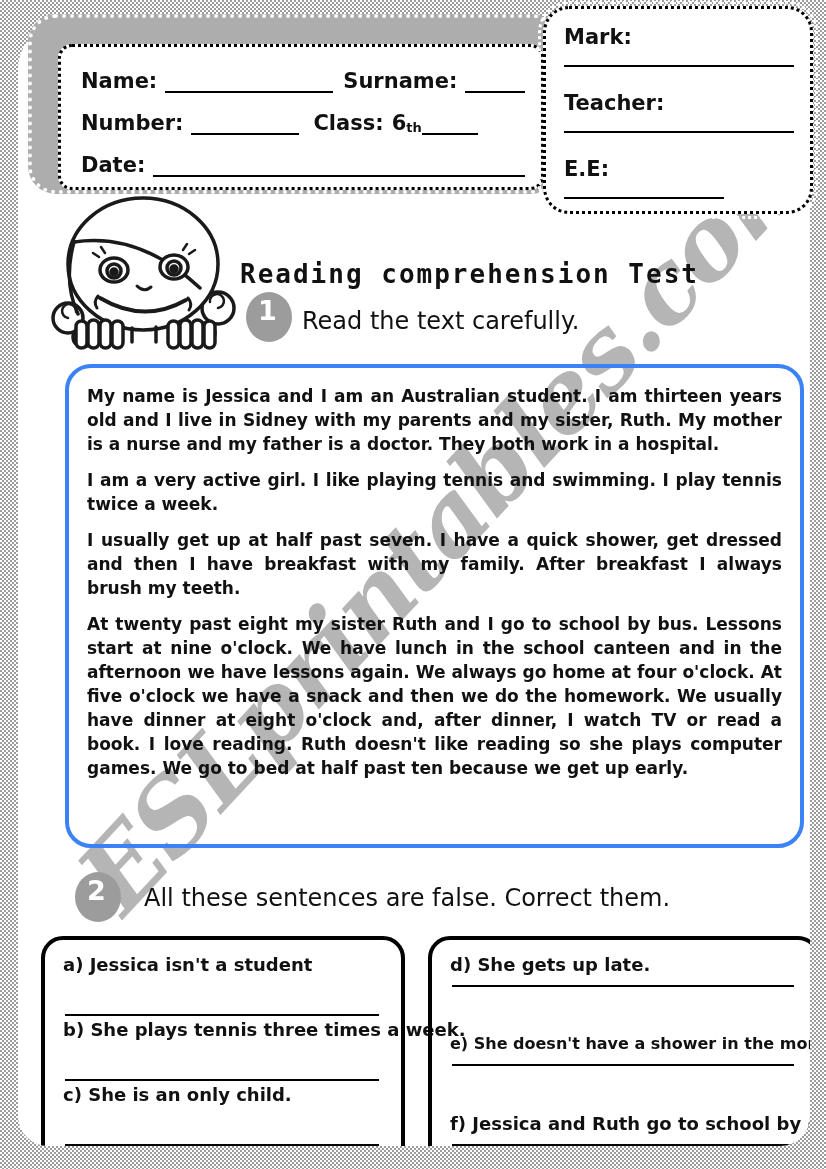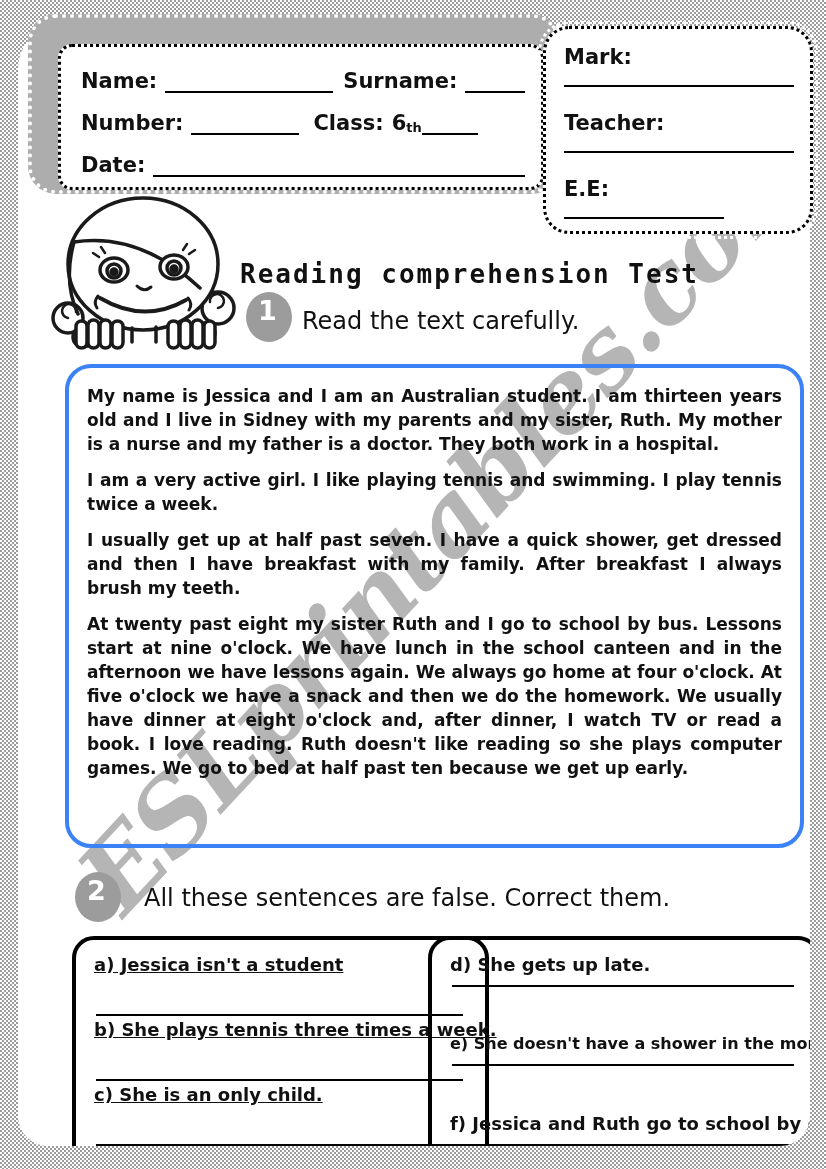--- a/index.html
+++ b/index.html
@@ -33,21 +33,21 @@
   .name-box {
     position:absolute; left:26px; top:26px; width:486px; height:146px;
     background:#fff; border:3.5px dotted #000; border-radius:14px;
     padding:12px 16px 10px 20px;
     display:flex; flex-direction:column; justify-content:space-between;
   }
   .hrow { display:flex; align-items:flex-end; font-size:21px; font-weight:bold; height:34px; }
   .hrow .lbl { white-space:nowrap; padding-right:8px; }
   .wline { border-bottom:2px solid #000; height:26px; }
   .mark-card {
-    position:absolute; left:543px; top:26px; width:270px; height:208px; z-index:3;
+    position:absolute; left:543px; top:6px; width:270px; height:208px; z-index:3;
     background:#fff; border:3.5px dotted #000; border-radius:26px;
     outline:3px dotted #fff; outline-offset:2px;
     padding:16px 16px 12px 18px;
     display:flex; flex-direction:column; justify-content:space-between;
   }
   .mrow { font-size:21px; font-weight:bold; }
   .mline { border-bottom:2px solid #000; margin-top:16px; }
   .mline.short { width:160px; }
   
   .title {
@@ -79,21 +79,21 @@
   }
   
   .girl { position:absolute; left:48px; top:196px; z-index:3; }
   
   .ans-box {
     position:absolute; top:910px; height:232px; z-index:2;
     border:4px solid #000; border-radius:22px; background:transparent;
     padding:14px 16px 16px 18px;
     display:flex; flex-direction:column; justify-content:space-between;
   }
-  .ans-box.left { left:54px; width:417px;text-decoration:underline; }
+  .ans-box.left { left:23px; width:364px; }
   .ans-box.right { left:410px; width:392px;gap:45px; }
   .ans-item { position:relative; height:64px; }
   .ans-text { font-size:18px; font-weight:bold; white-space:nowrap; }
   .ans-text.small { font-size:16px; }
   .ans-line { position:absolute; left:2px; right:6px; bottom:2px; border-bottom:2px solid #000; }
 </style>
 </head>
 <body>
 
 <div class="page">

